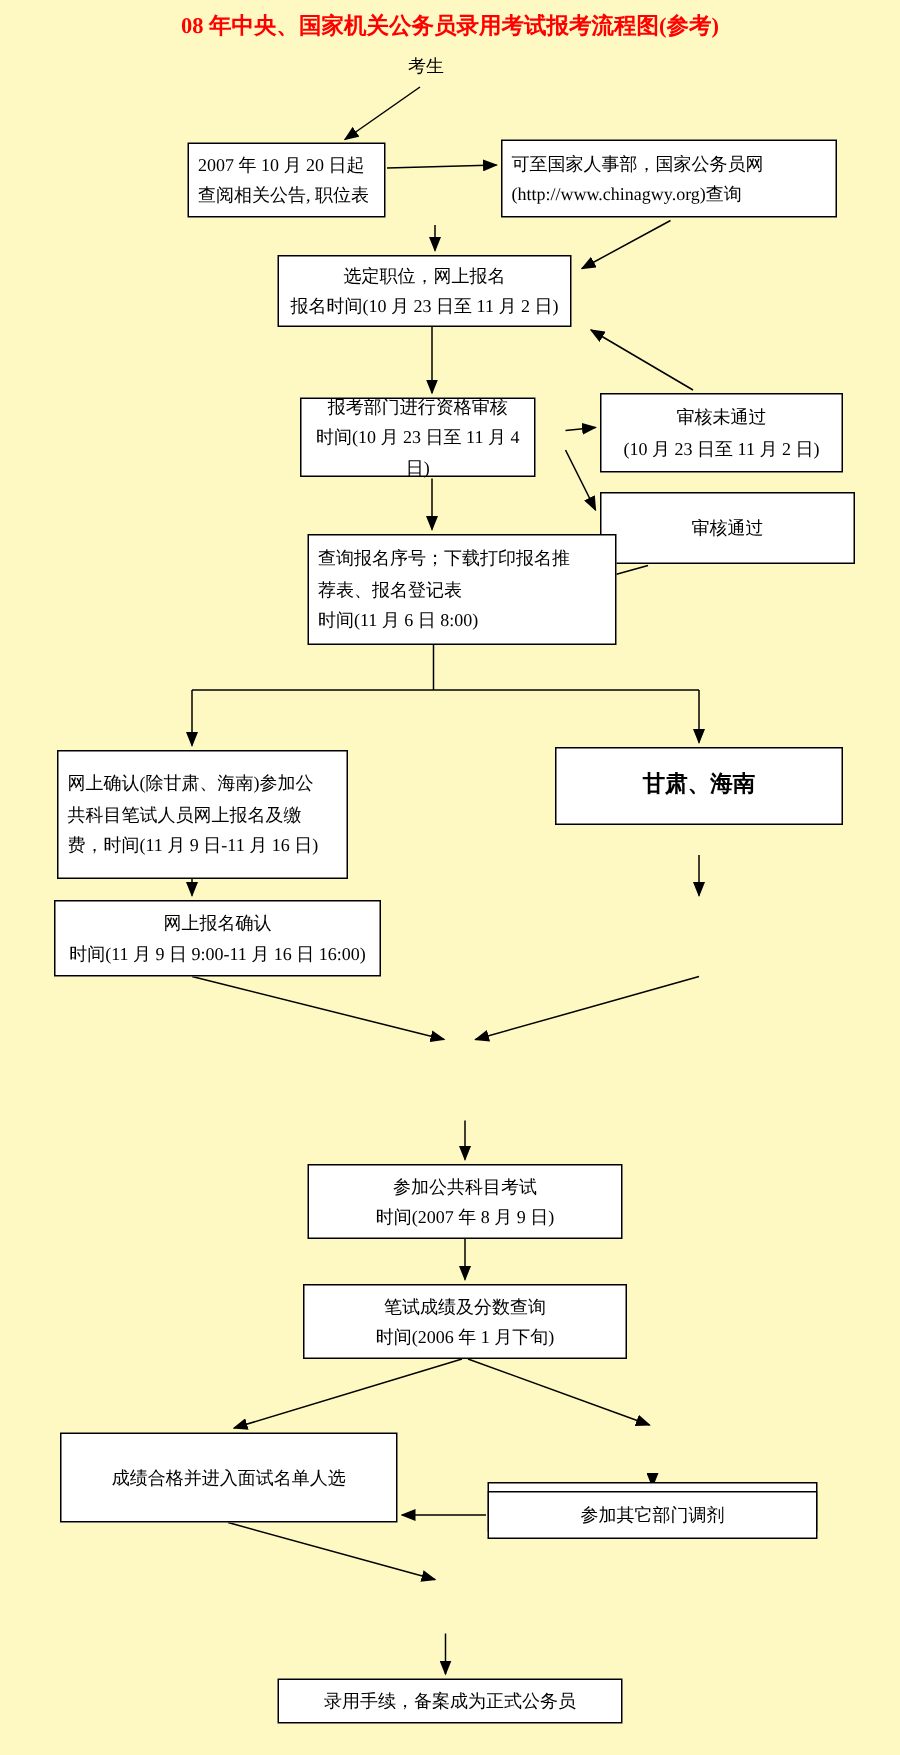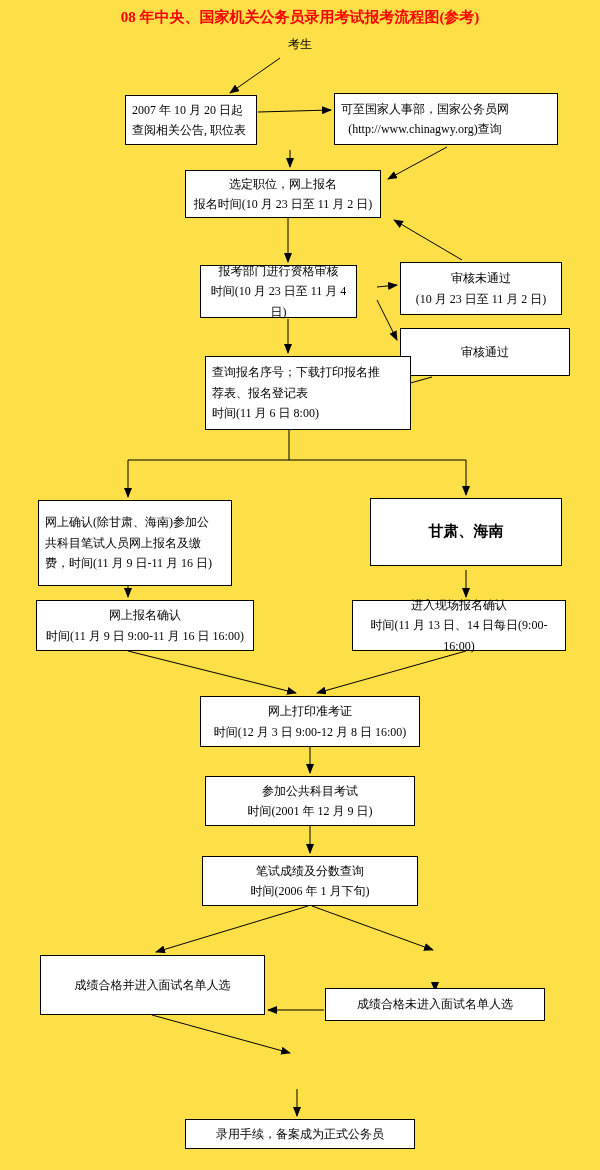--- a/index.html
+++ b/index.html
@@ -1,29 +1,29 @@
 <!DOCTYPE html>
 <html><head>
 <meta charset="utf-8">
 <style>
   html,body{margin:0;padding:0;background:#ffffff;}
   #canvas{
     position:relative;
     width:600px;height:1170px;
-    background:#fde047;
+    background:#fef9c3;
     font-family:"Liberation Serif","DejaVu Serif",serif;
     color:#000;
     overflow:hidden;
   }
   .title{
     position:absolute;top:8px;left:0;width:600px;
     text-align:center;font-size:15px;font-weight:bold;color:#ff0000;
   }
   .plain-label{
-    position:absolute;font-size:12px;white-space:pre-line;margin-left:16px;
+    position:absolute;font-size:12px;white-space:pre-line;
   }
   .node{
     position:absolute;box-sizing:border-box;
     border:1px solid #000;background:#fff;
     display:flex;align-items:center;justify-content:center;
     text-align:center;white-space:pre-line;
     font-size:12px;line-height:1.7;padding:14px 6px;
   }
   .node.left{justify-content:flex-start;text-align:left;}
   .node.big{font-size:15px;font-weight:bold;}
@@ -70,21 +70,21 @@
       <line x1="152" y1="1015" x2="290" y2="1053" marker-end="url(#ah)"></line>
       <line x1="297" y1="1089" x2="297" y2="1116" marker-end="url(#ah)"></line>
     </g>
   </svg>
 
   <div class="plain-label" style="left:272px;top:36px;">考生</div>
 
   <div class="node left" style="left:125px;top:95px;width:132px;height:50px;">2007 年 10 月 20 日起
 查阅相关公告, 职位表</div>
 
-  <div class="node left" style="left:334px;top:93px;width:224px;height:52px;text-align:center;">可至国家人事部，国家公务员网
+  <div class="node left" style="left:334px;top:93px;width:224px;height:52px;">可至国家人事部，国家公务员网
 (http://www.chinagwy.org)查询</div>
 
   <div class="node" style="left:185px;top:170px;width:196px;height:48px;">选定职位，网上报名
 报名时间(10 月 23 日至 11 月 2 日)</div>
 
   <div class="node" style="left:200px;top:265px;width:157px;height:53px;">报考部门进行资格审核
 时间(10 月 23 日至 11 月 4 日)</div>
 
   <div class="node" style="left:400px;top:262px;width:162px;height:53px;">审核未通过
 (10 月 23 日至 11 月 2 日)</div>
@@ -92,38 +92,35 @@
   <div class="node" style="left:400px;top:328px;width:170px;height:48px;">审核通过</div>
 
   <div class="node left" style="left:205px;top:356px;width:206px;height:74px;">查询报名序号；下载打印报名推
 荐表、报名登记表
 时间(11 月 6 日 8:00)</div>
 
   <div class="node left" style="left:38px;top:500px;width:194px;height:86px;">网上确认(除甘肃、海南)参加公
 共科目笔试人员网上报名及缴
 费，时间(11 月 9 日-11 月 16 日)</div>
 
-  <div class="node big" style="left:370px;top:498px;width:192px;height:68px;">甘肃、海南</div>
+  <div class="node big" style="left:370px;top:498px;width:192px;height:52px;">甘肃、海南</div>
 
   <div class="node" style="left:36px;top:600px;width:218px;height:51px;">网上报名确认
 时间(11 月 9 日 9:00-11 月 16 日 16:00)</div>
 
-  <div class="node" style="left:352px;top:600px;width:214px;height:51px;">进入现场报名确认
-时间(11 月 13 日、14 日每日(9:00-16:00)</div>
 
-  <div class="node" style="left:200px;top:696px;width:220px;height:51px;">网上打印准考证
-时间(12 月 3 日 9:00-12 月 8 日 16:00)</div>
 
   <div class="node" style="left:205px;top:776px;width:210px;height:50px;">参加公共科目考试
-时间(2001 年 12 月 9 日)</div>
+时间(2007 年 8 月 9 日)</div>
 
   <div class="node" style="left:202px;top:856px;width:216px;height:50px;">笔试成绩及分数查询
 时间(2006 年 1 月下旬)</div>
 
   <div class="node" style="left:40px;top:955px;width:225px;height:60px;">成绩合格并进入面试名单人选</div>
 
   <div class="node" style="left:325px;top:953px;width:220px;height:33px;margin-top:35px;">成绩合格未进入面试名单人选</div>
 
+  <div class="node" style="left:325px;top:994px;width:220px;height:32px;">参加其它部门调剂</div>
 
 
   <div class="node" style="left:185px;top:1119px;width:230px;height:17px;">录用手续，备案成为正式公务员</div>
 
 </div>
 
 </body></html>

